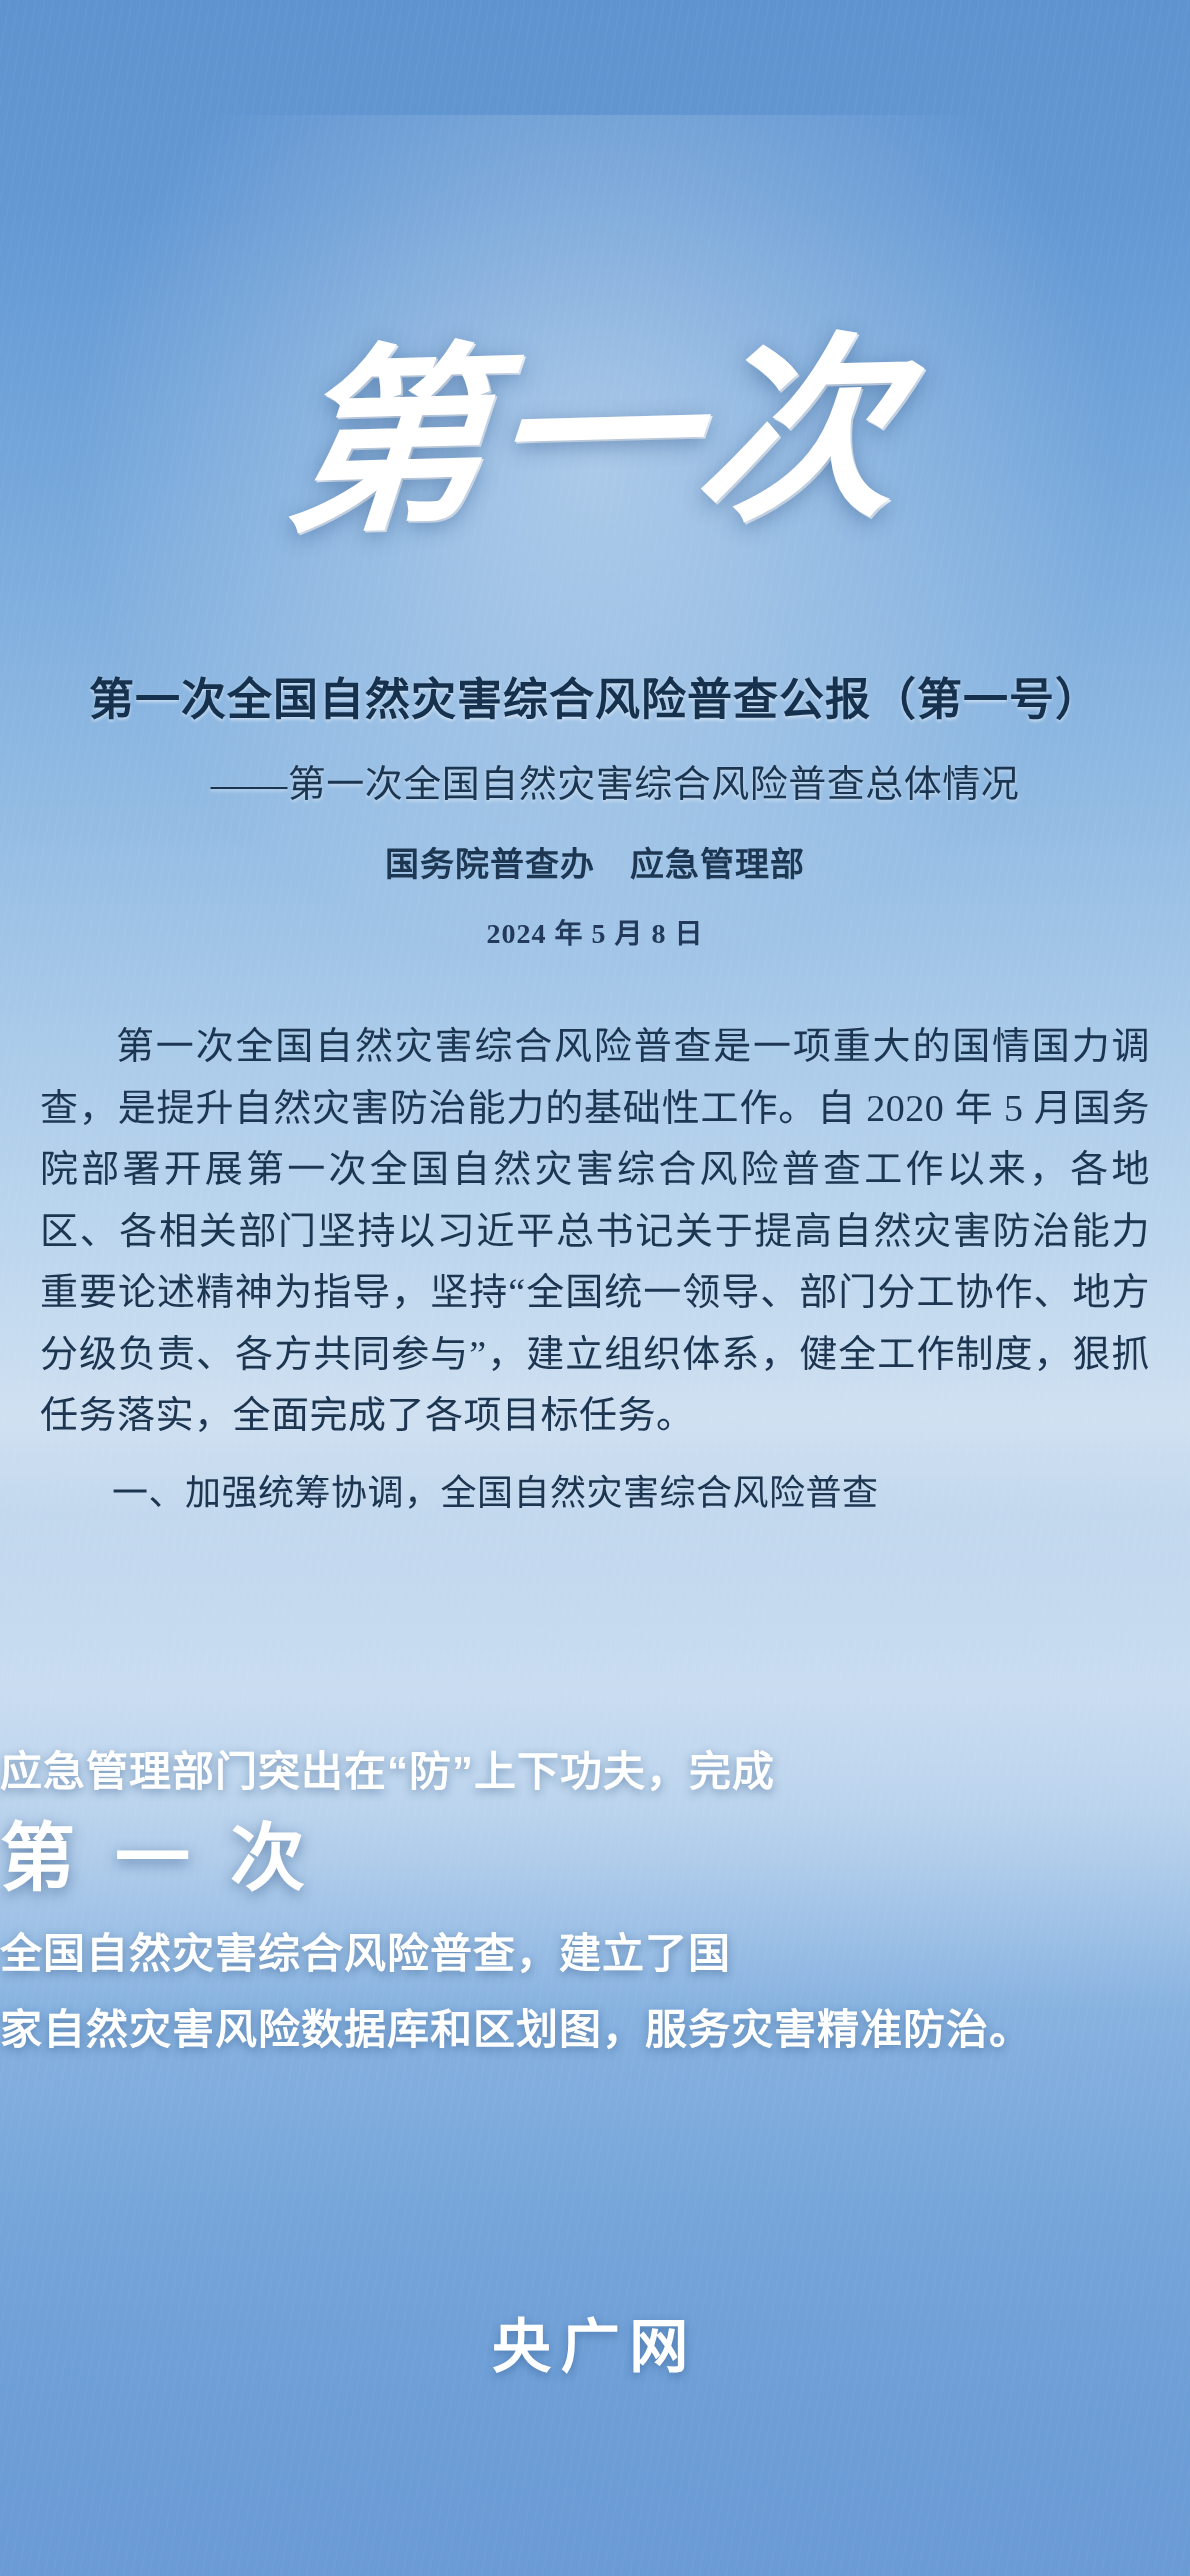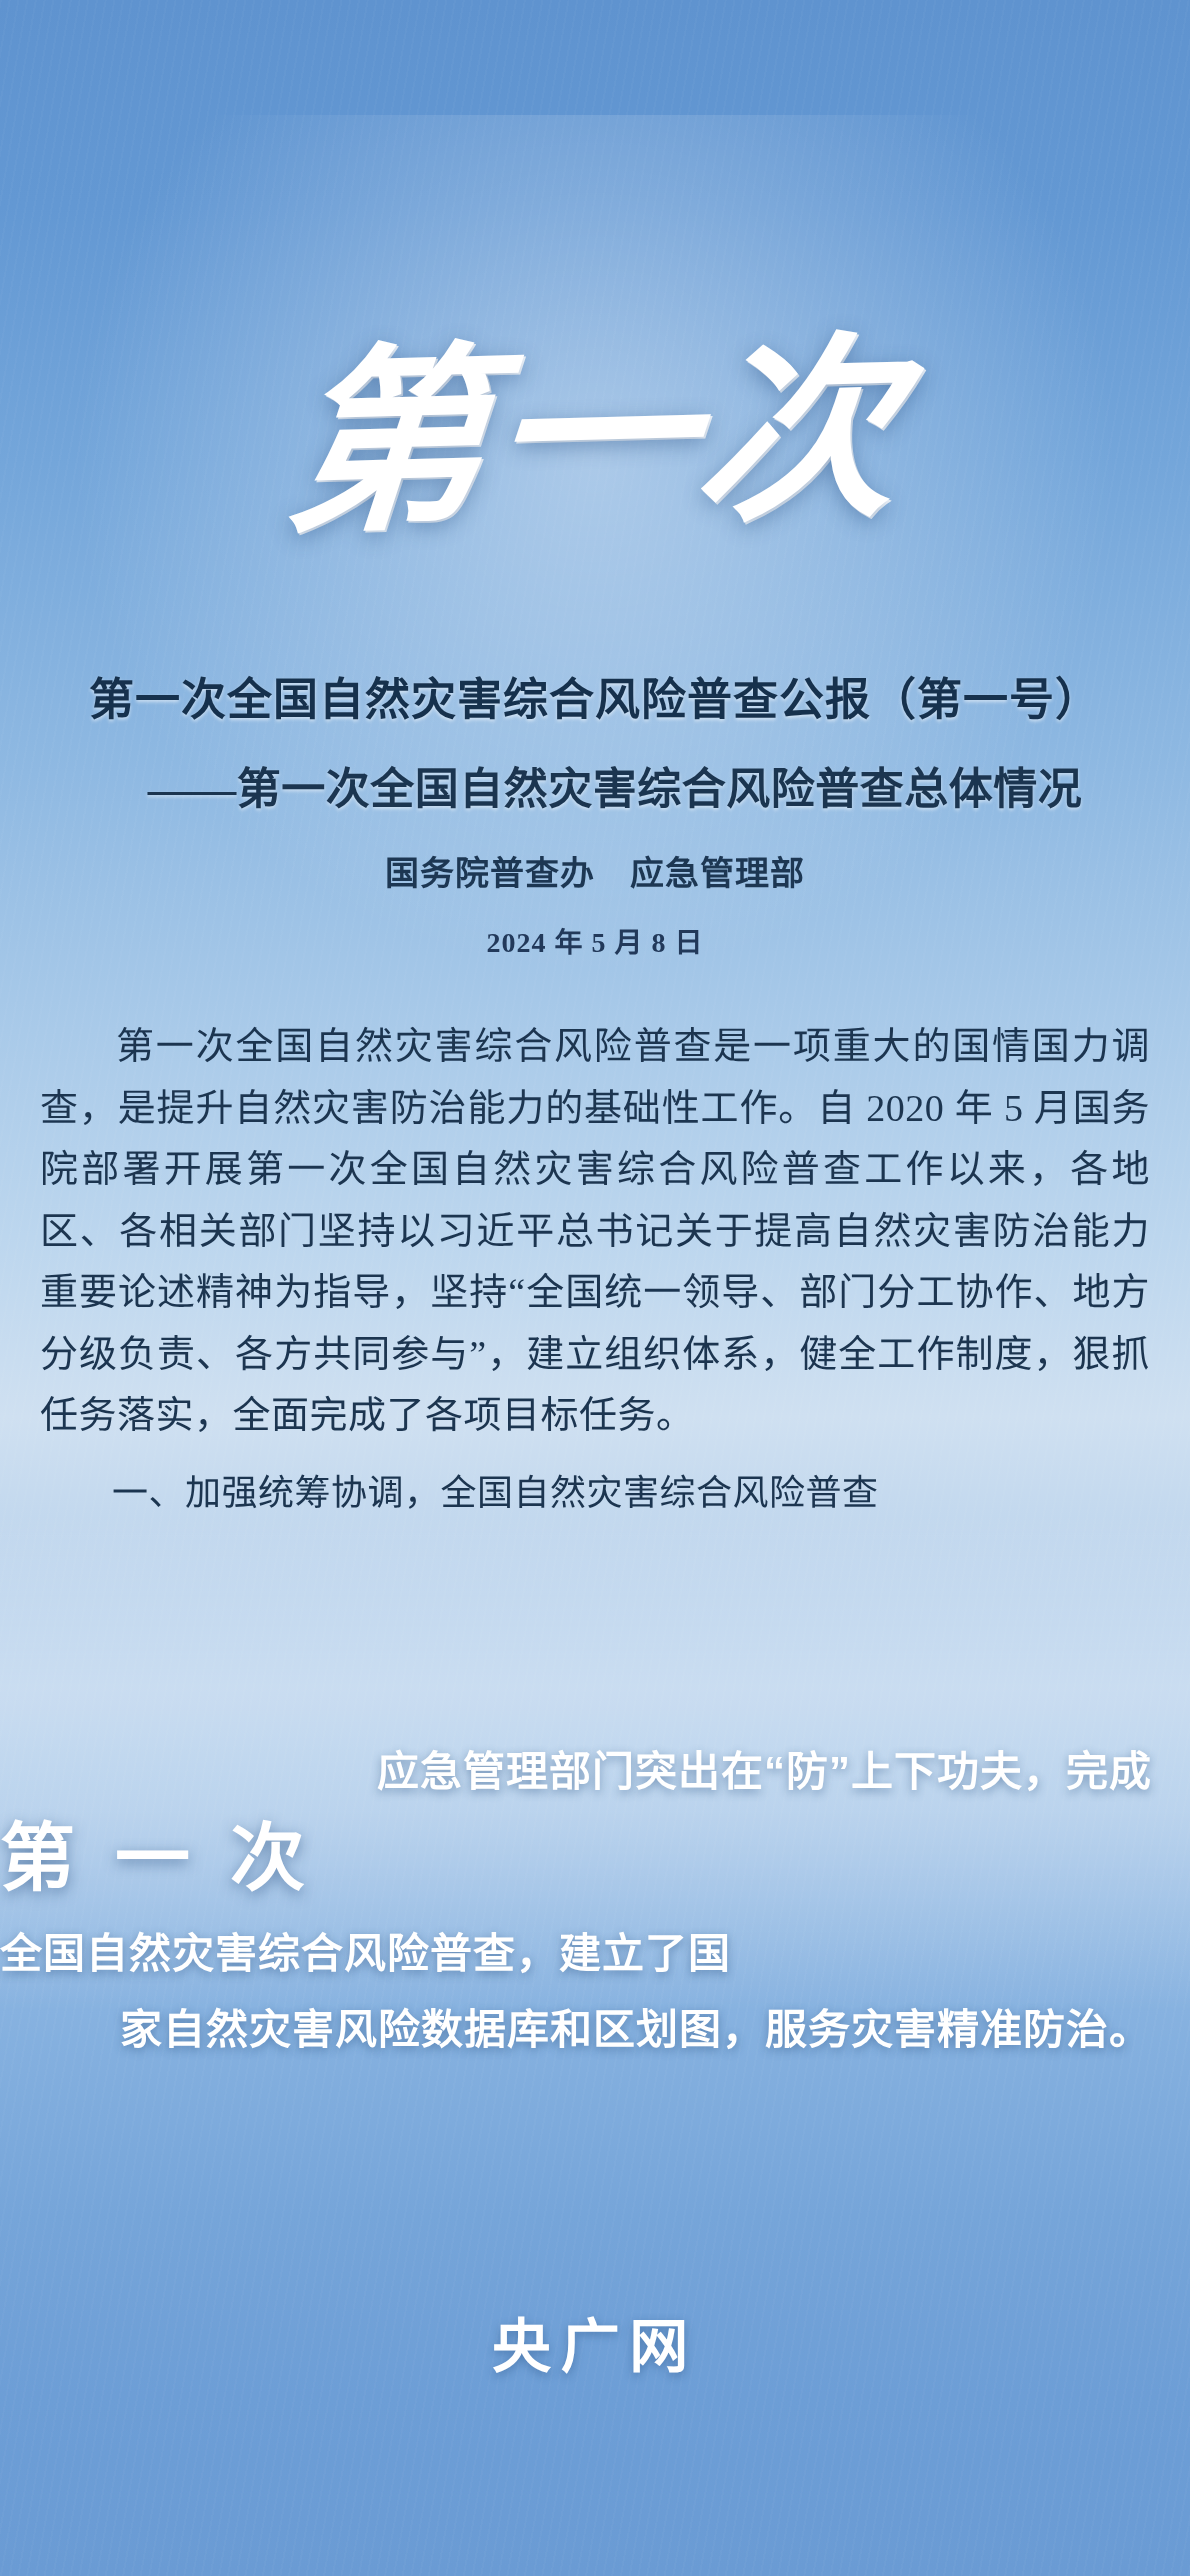--- a/index.html
+++ b/index.html
@@ -96,22 +96,22 @@
   .doc-title {
     font-size: 45px;
     font-weight: bold;
     letter-spacing: 1px;
     line-height: 1.3;
     color: #16314d;
     text-shadow: 0 1.9px 3.8px rgba(255,255,255,0.55);
   }
   .doc-subtitle {
     margin-top: 23px;
-    font-size: 44px;
-    font-weight: bold;
+    font-size: 38px;
+    font-weight: normal;
     letter-spacing: 0.5px;
     color: #1b3550;
     text-shadow: 0 1.9px 3.8px rgba(255,255,255,0.5);
     padding-left: 40px;
   }
   .doc-issuer {
     margin-top: 29px;
     font-size: 34px;
     font-weight: bold;
     letter-spacing: 1px;
@@ -163,21 +163,21 @@
   }
 
   
   .highlight {
     position: absolute;
     top: 1739px;
     left: 0;
     width: 1152px;
     z-index: 6;
     color: #ffffff;
-    text-align: right;
+    text-align: left;
   }
   .hl-line {
     font-family: "Liberation Sans", "DejaVu Sans", sans-serif;
     font-weight: bold;
     font-size: 42px;
     line-height: 1.55;
     letter-spacing: 1px;
     text-shadow: 0 2.9px 9.6px rgba(30,70,120,0.45);
   }
   .hl-line2 {

